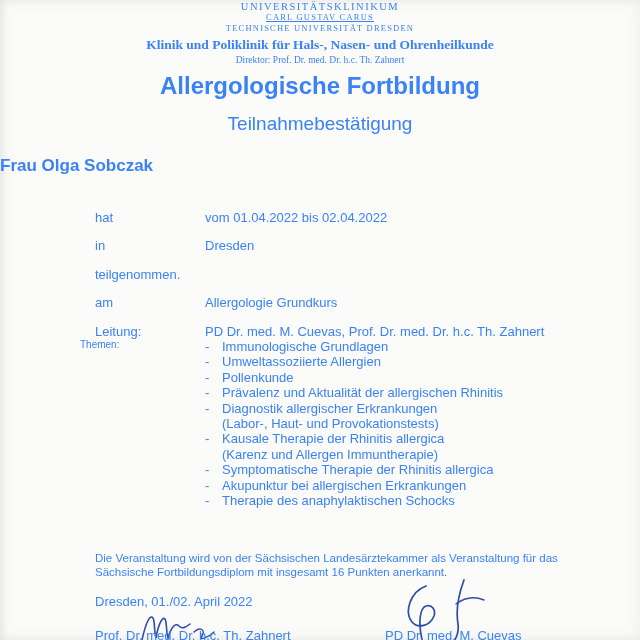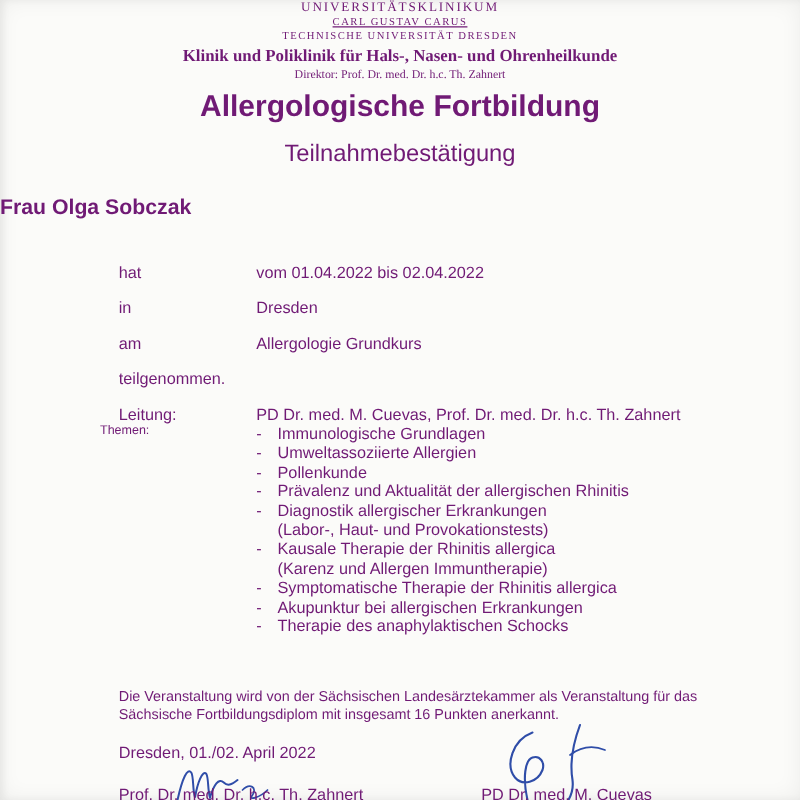--- a/index.html
+++ b/index.html
@@ -3,21 +3,21 @@
 <meta charset="utf-8">
 <style>
   html, body { margin: 0; padding: 0; background: #e8e8e6; }
   .page {
     position: relative;
     width: 640px;
     height: 640px;
     margin: 0 auto;
     background: #fbfbf9;
     overflow: hidden;
-    color: #701a75;
+    color: #3b82f6;
     box-shadow: inset 0 0 18px rgba(0,0,0,0.06), inset 3px 0 6px rgba(0,0,0,0.05);
     font-family: "Liberation Sans", sans-serif;
   }
   
   .letterhead {
     position: absolute;
     top: 0; left: 0; right: 0;
     text-align: center;
     font-family: "Liberation Serif", serif;
   }
@@ -95,26 +95,26 @@
   <div class="details">
     <div class="d-row">
       <span class="d-label">hat</span>
       <span class="d-value">vom 01.04.2022 bis 02.04.2022</span>
     </div>
     <div class="d-row">
       <span class="d-label">in</span>
       <span class="d-value">Dresden</span>
     </div>
     <div class="d-row">
+      <span class="d-label">teilgenommen.</span>
+      <span class="d-value"></span>
+    </div>
+    <div class="d-row">
       <span class="d-label">am</span>
       <span class="d-value">Allergologie Grundkurs</span>
-    </div>
-    <div class="d-row">
-      <span class="d-label">teilgenommen.</span>
-      <span class="d-value"></span>
     </div>
     <div class="d-row">
       <span class="d-label">Leitung:</span>
       <span class="d-value">PD Dr. med. M. Cuevas, Prof. Dr. med. Dr. h.c. Th. Zahnert</span>
     </div>
   </div>
 
   <div class="themes-label">Themen:</div>
   <div class="themes">
     <div class="t-row">

